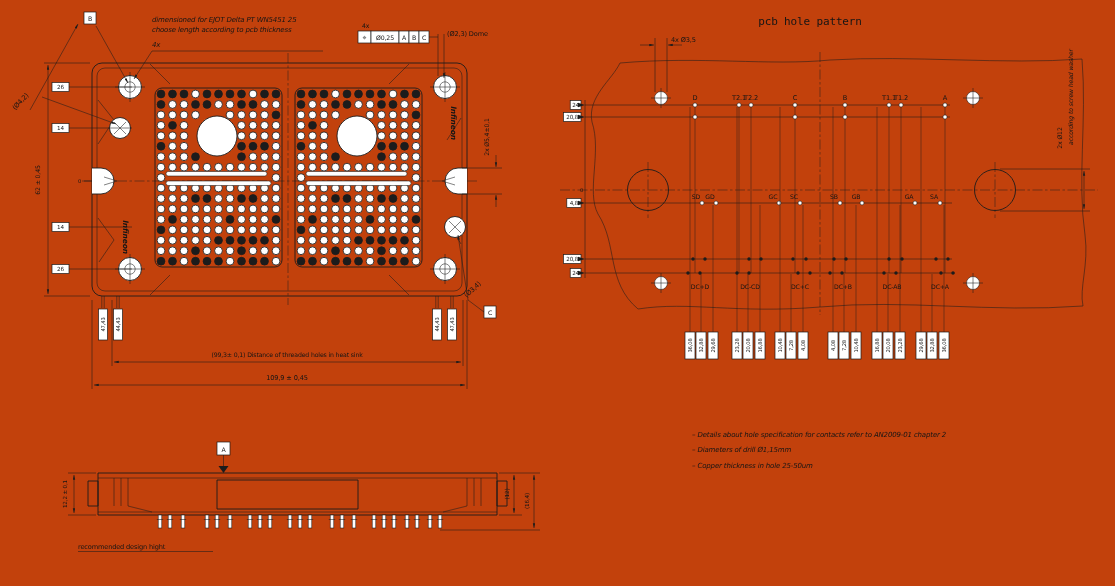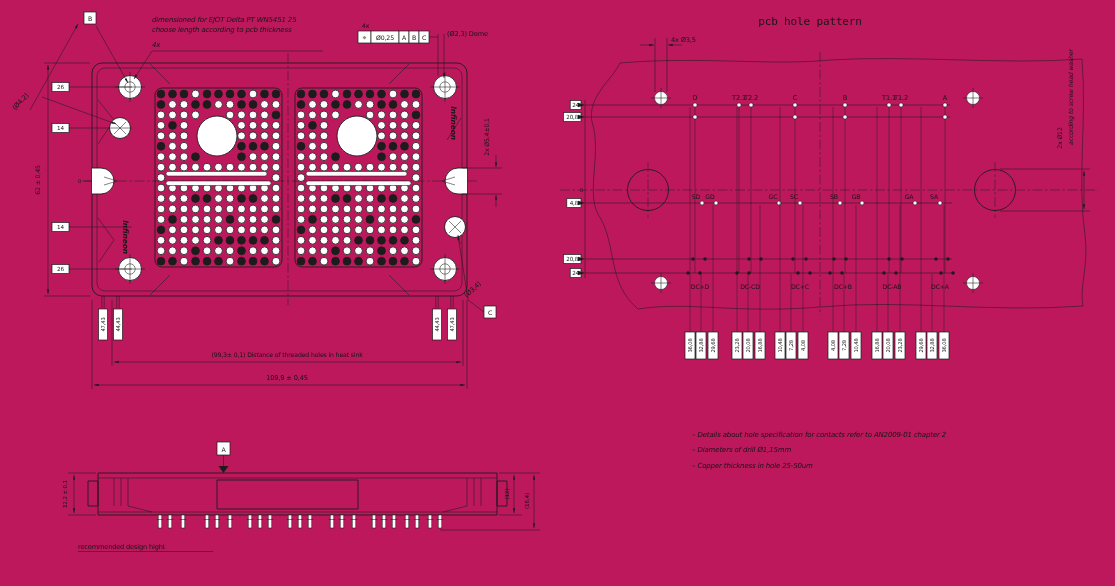--- a/index.html
+++ b/index.html
@@ -1,16 +1,16 @@
 <!DOCTYPE html>
 <html><head>
 <meta charset="utf-8">
 <style>
   html,body{margin:0;padding:0;background:#fff;}
-  .canvas{position:relative;width:1115px;height:586px;background:#be185d;overflow:hidden;}
+  .canvas{position:relative;width:1115px;height:586px;background:#c2410c;overflow:hidden;}
   svg{font-family:"DejaVu Sans",sans-serif;}
   svg text{fill:#151515;letter-spacing:-0.15px;}
   .ln{fill:none;stroke:#1c1c1c;stroke-width:0.9;stroke-linejoin:round;}
   .lt{fill:none;stroke:#1c1c1c;stroke-width:0.55;}
   .cl{fill:none;stroke:#1c1c1c;stroke-width:0.5;stroke-dasharray:10 2.5 2.5 2.5;}
   .bx{fill:#fff;stroke:#1c1c1c;stroke-width:0.7;}
   .t5{font-size:5.2px;}.t55{font-size:5.6px;}.t6{font-size:6.2px;}.t65{font-size:6.6px;}
   .t7{font-size:7px;}.t75{font-size:7.5px;}
   .t11{font-size:11px;font-family:"DejaVu Sans Mono","DejaVu Sans",monospace;}
   .it{font-style:italic;}

